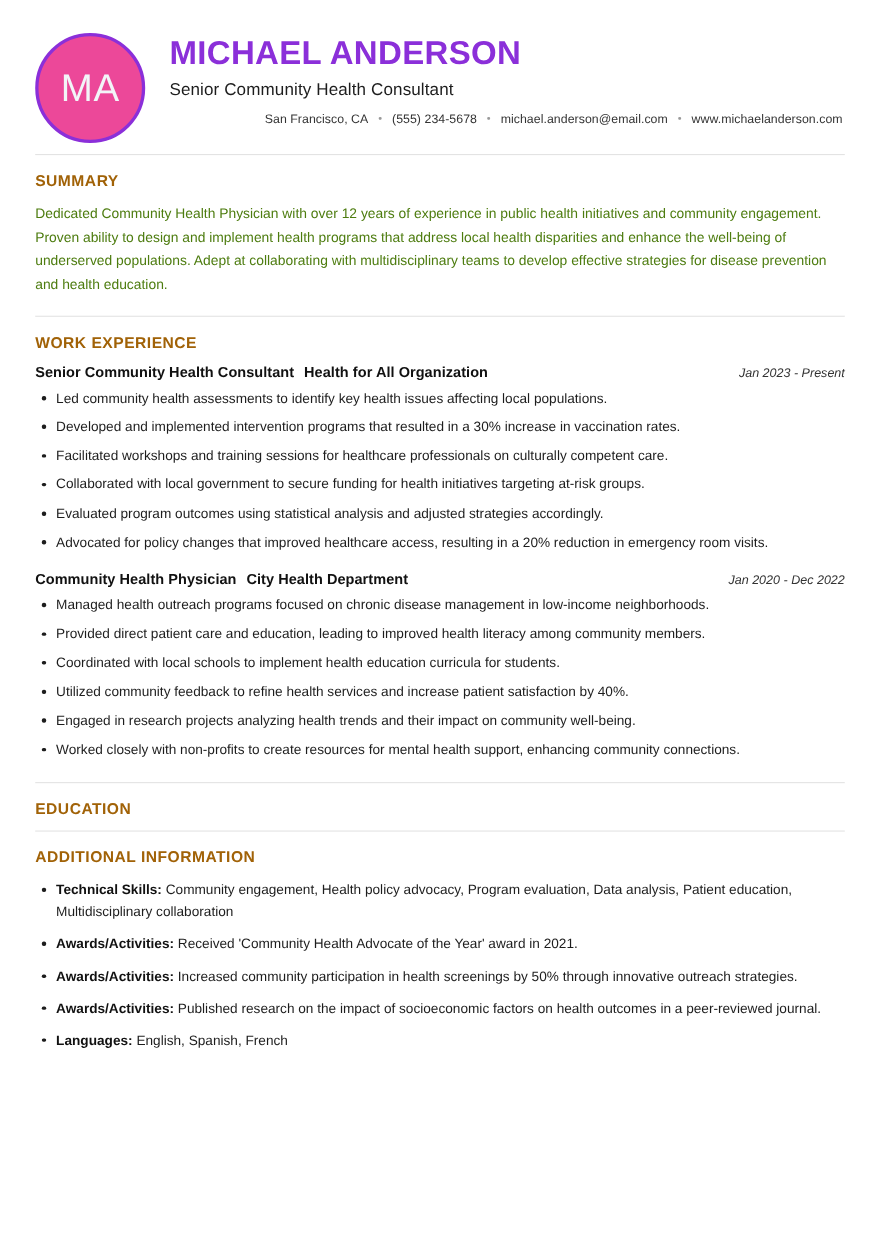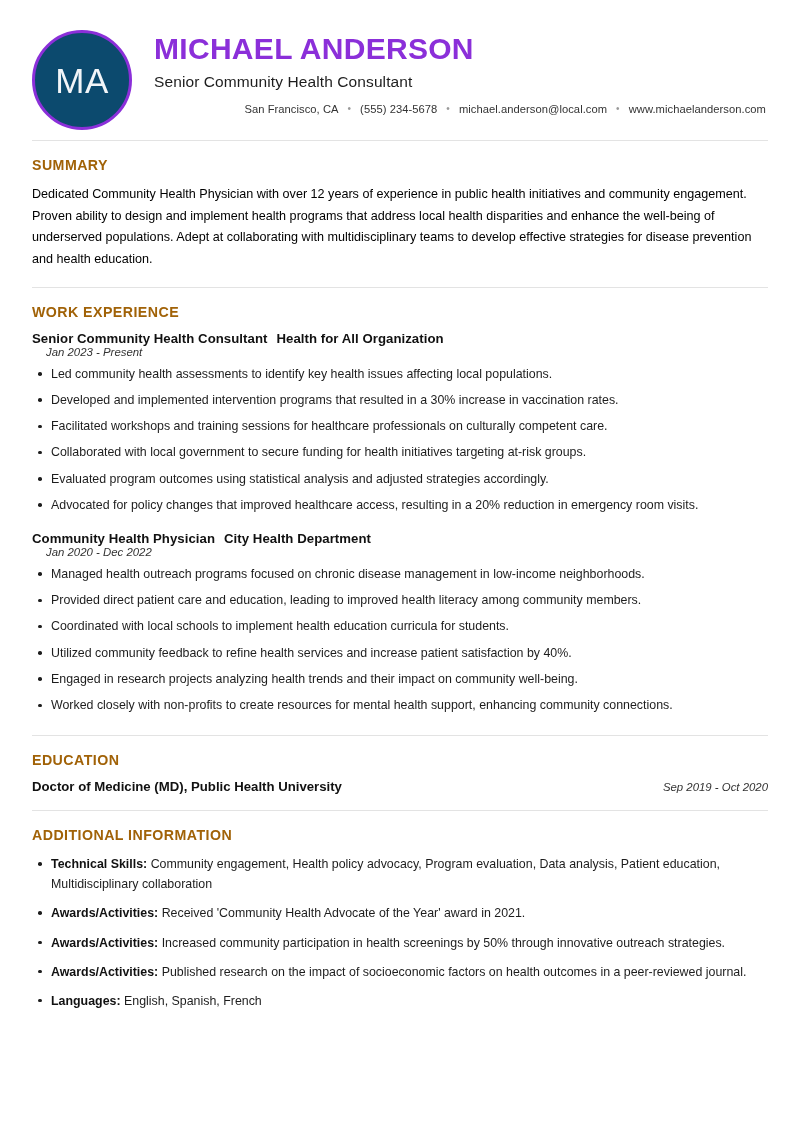--- a/index.html
+++ b/index.html
@@ -28,21 +28,21 @@
   .header {
     display: flex;
     align-items: flex-start;
     padding-bottom: 10px;
   }
   .avatar {
     width: 94px;
     height: 94px;
     flex: 0 0 94px;
     border-radius: 50%;
-    background: #0c4a6e;
+    background: #ec4899;
     border: 3px solid #8b2fd9;
     display: flex;
     align-items: center;
     justify-content: center;
     margin-top: 2px;
   }
   .avatar-initials {
     color: #f2f5f8;
     font-size: 35px;
     font-weight: 400;
@@ -100,34 +100,33 @@
     font-weight: bold;
     letter-spacing: 0.45px;
     margin: 0 0 11px 0;
   }
   .section-body { padding-bottom: 16px; }
 
   
   .summary-text {
     font-size: 12.6px;
     line-height: 1.72;
-    color: #000000;
+    color: #4d7c0f;
     margin: 0;
     text-align: left;
   }
 
   
   .job { margin-bottom: 4px; }
   .job + .job { margin-top: 16px; }
   .job-head {
     display: flex;
     align-items: baseline;
     justify-content: space-between;
     margin-bottom: 7px;
-    flex-direction: column;
   }
   .job-head-left {
     font-size: 13.2px;
     font-weight: bold;
     color: #111111;
     letter-spacing: 0.05px;
   }
   .job-company { margin-left: 9px; }
   .job-dates {
     font-size: 11.4px;
@@ -223,21 +222,21 @@
         <span class="avatar-initials">MA</span>
       </div>
       <div class="header-text">
         <h1 class="full-name">MICHAEL ANDERSON</h1>
         <div class="job-title">Senior Community Health Consultant</div>
         <div class="contact-line">
           <span class="contact-item">San Francisco, CA</span>
           <span class="contact-sep">•</span>
           <span class="contact-item">(555) 234-5678</span>
           <span class="contact-sep">•</span>
-          <span class="contact-item">michael.anderson@local.com</span>
+          <span class="contact-item">michael.anderson@email.com</span>
           <span class="contact-sep">•</span>
           <span class="contact-item">www.michaelanderson.com</span>
         </div>
       </div>
     </div>
 
     <hr class="rule">
 
     <div class="section">
       <div class="section-title">SUMMARY</div>
@@ -286,26 +285,20 @@
           </ul>
         </div>
 
       </div>
     </div>
 
     <hr class="rule">
 
     <div class="section">
       <div class="section-title">EDUCATION</div>
-      <div class="section-body">
-        <div class="edu-head">
-          <div class="edu-degree">Doctor of Medicine (MD), Public Health University</div>
-          <div class="edu-dates">Sep 2019 - Oct 2020</div>
-        </div>
-      </div>
     </div>
 
     <hr class="rule">
 
     <div class="section">
       <div class="section-title">ADDITIONAL INFORMATION</div>
       <div class="section-body">
         <ul class="addl">
           <li>
             <span class="addl-label">Technical Skills:</span>

